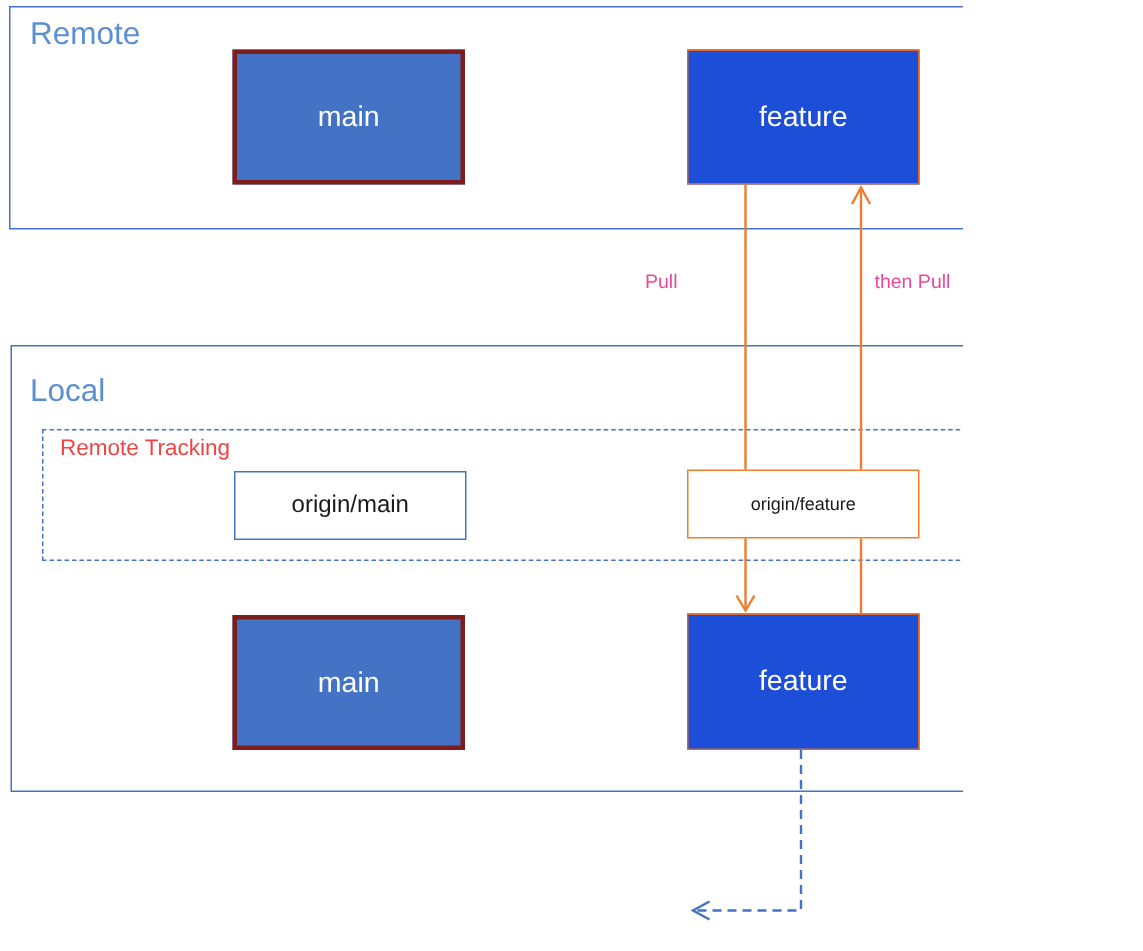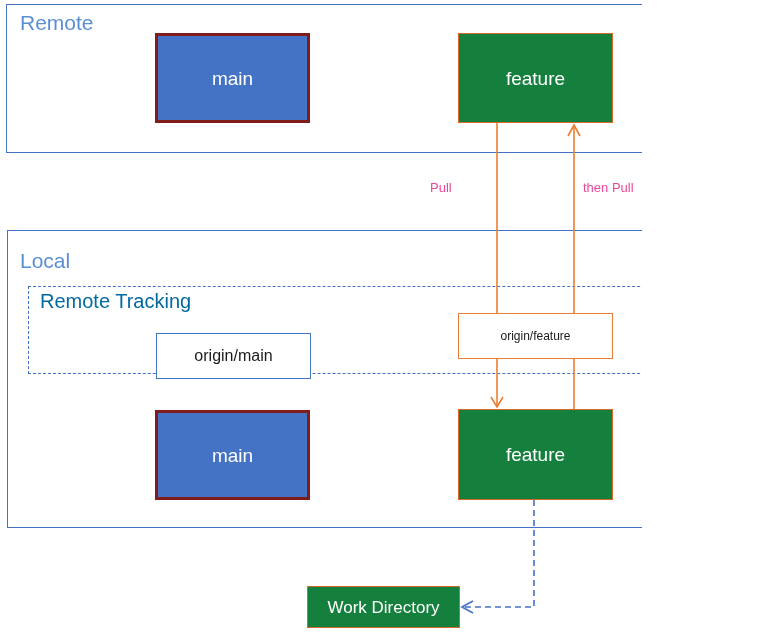--- a/index.html
+++ b/index.html
@@ -29,41 +29,41 @@
     white-space: nowrap;
   }
   .dashed-box {
     position: absolute;
     box-sizing: border-box;
     border: 1px dashed #4472C4;
     background: transparent;
   }
   .dashed-label {
     position: absolute;
-    color: #0369a1;
-    font-size: 20px;
+    color: #ef4444;
+    font-size: 15px;
     line-height: 1;
     white-space: nowrap;
   }
   .node {
     position: absolute;
     box-sizing: border-box;
     display: flex;
     align-items: center;
     justify-content: center;
     font-size: 19px;
     line-height: 1;
   }
   .node-blue {
     background: #4472C4;
     color: #ffffff;
     border: 3px solid #7f1d1d;
   }
   .node-orange {
-    background: #15803d;
+    background: #1d4ed8;
     color: #ffffff;
     border: 1px solid #D4692A;
   }
   .node-white-blue {
     background: #ffffff;
     color: #1a1a1a;
     border: 1px solid #4472C4;
     font-size: 16px;
   }
   .node-white-orange {
@@ -106,39 +106,36 @@
 
   <div class="edge-label" style="left:430px; top:181px;">Pull</div>
   <div class="edge-label" style="left:583px; top:181px;">then Pull</div>
 
   <div class="container-box" style="left:7px; top:230px; width:749px; height:298px;"></div>
   <div class="container-label" style="left:20px; top:250px;">Local</div>
 
   <div class="dashed-box" style="left:28px; top:286px; width:712px; height:88px;"></div>
   <div class="dashed-label" style="left:40px; top:291px;">Remote Tracking</div>
 
-  <div class="node node-white-blue" style="left:156px; top:333px; width:155px; height:46px;">
+  <div class="node node-white-blue" style="left:156px; top:314px; width:155px; height:46px;">
     <span>origin/main</span>
   </div>
 
   <div class="node node-white-orange" style="left:458px; top:313px; width:155px; height:46px;">
     <span>origin/feature</span>
   </div>
 
   <div class="node node-blue" style="left:155px; top:410px; width:155px; height:90px;">
     <span>main</span>
   </div>
 
   <div class="node node-orange" style="left:458px; top:409px; width:155px; height:91px;">
     <span>feature</span>
   </div>
 
-  <div class="node node-orange" style="left:307px; top:586px; width:153px; height:42px; font-size:17px;">
-    <span>Work Directory</span>
-  </div>
 
   <svg class="overlay" viewBox="0 0 762 634" xmlns="http://www.w3.org/2000/svg">
 
     <g>
       <line x1="497" y1="123" x2="497" y2="313" stroke="#ED7D31" stroke-width="1.6"></line>
       <line x1="497" y1="359" x2="497" y2="406" stroke="#ED7D31" stroke-width="1.6"></line>
       <polyline points="491,397 497,407 503,397" fill="none" stroke="#ED7D31" stroke-width="1.6"></polyline>
     </g>
 
     <g>

